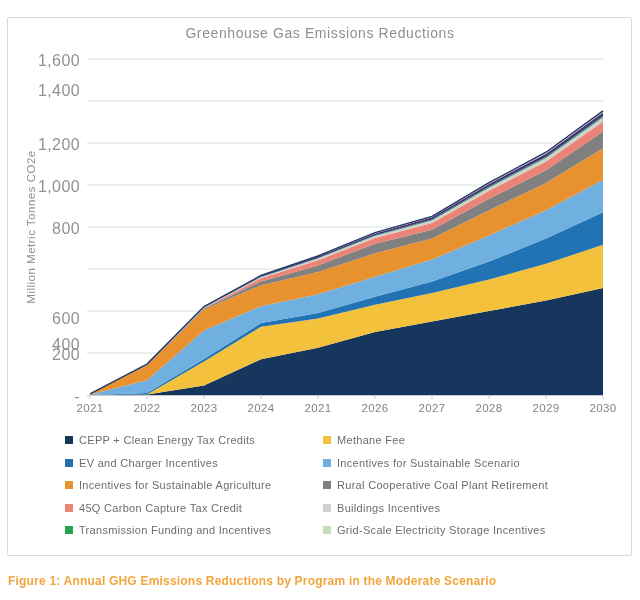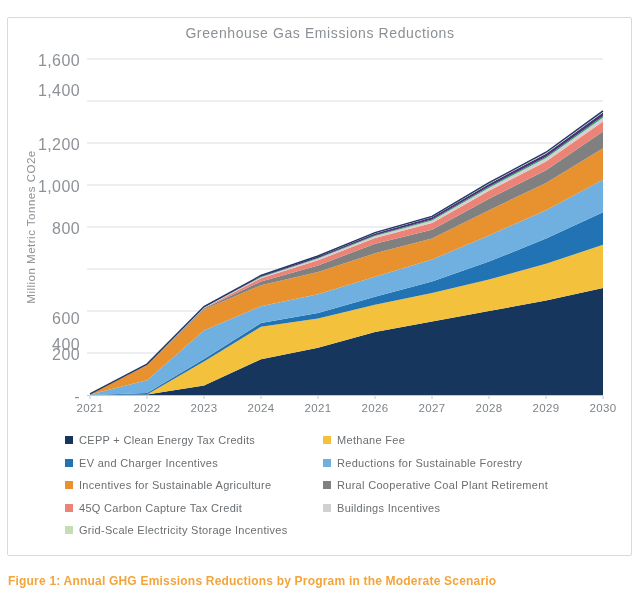--- a/index.html
+++ b/index.html
@@ -122,37 +122,41 @@
     <div class="legend-item">
       <span class="legend-swatch" style="background: rgb(243, 193, 59);"></span>
       <span class="legend-label">Methane Fee</span>
     </div>
     <div class="legend-item">
       <span class="legend-swatch" style="background: rgb(33, 115, 180);"></span>
       <span class="legend-label">EV and Charger Incentives</span>
     </div>
     <div class="legend-item">
       <span class="legend-swatch" style="background: rgb(111, 176, 224);"></span>
-      <span class="legend-label">Reductions for Sustainable Forestry</span>
+      <span class="legend-label">Incentives for Sustainable Scenario</span>
     </div>
     <div class="legend-item">
       <span class="legend-swatch" style="background: rgb(232, 145, 47);"></span>
       <span class="legend-label">Incentives for Sustainable Agriculture</span>
     </div>
     <div class="legend-item">
       <span class="legend-swatch" style="background: rgb(128, 128, 128);"></span>
       <span class="legend-label">Rural Cooperative Coal Plant Retirement</span>
     </div>
     <div class="legend-item">
       <span class="legend-swatch" style="background: rgb(236, 131, 119);"></span>
       <span class="legend-label">45Q Carbon Capture Tax Credit</span>
     </div>
     <div class="legend-item">
       <span class="legend-swatch" style="background: rgb(210, 208, 208);"></span>
       <span class="legend-label">Buildings Incentives</span>
     </div>
     <div class="legend-item">
+      <span class="legend-swatch" style="background: rgb(35, 164, 85);"></span>
+      <span class="legend-label">Transmission Funding and Incentives</span>
+    </div>
+    <div class="legend-item">
       <span class="legend-swatch" style="background: rgb(195, 221, 180);"></span>
       <span class="legend-label">Grid-Scale Electricity Storage Incentives</span>
     </div>
   </div>
 
 <div class="figure-caption">Figure 1: Annual GHG Emissions Reductions by Program in the Moderate Scenario</div>
 
 </body></html>

